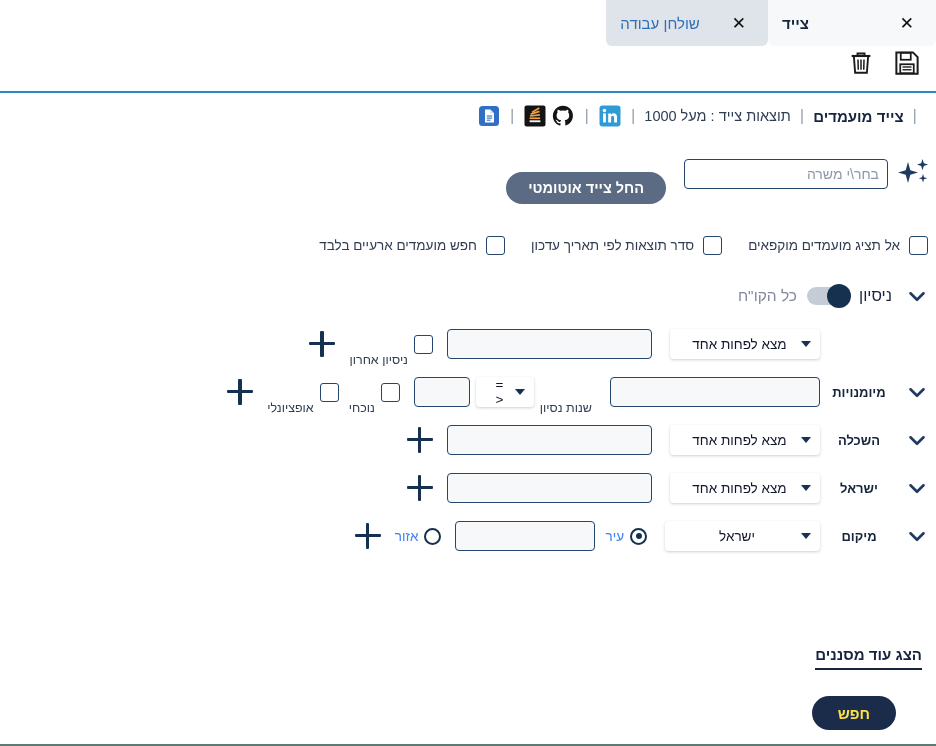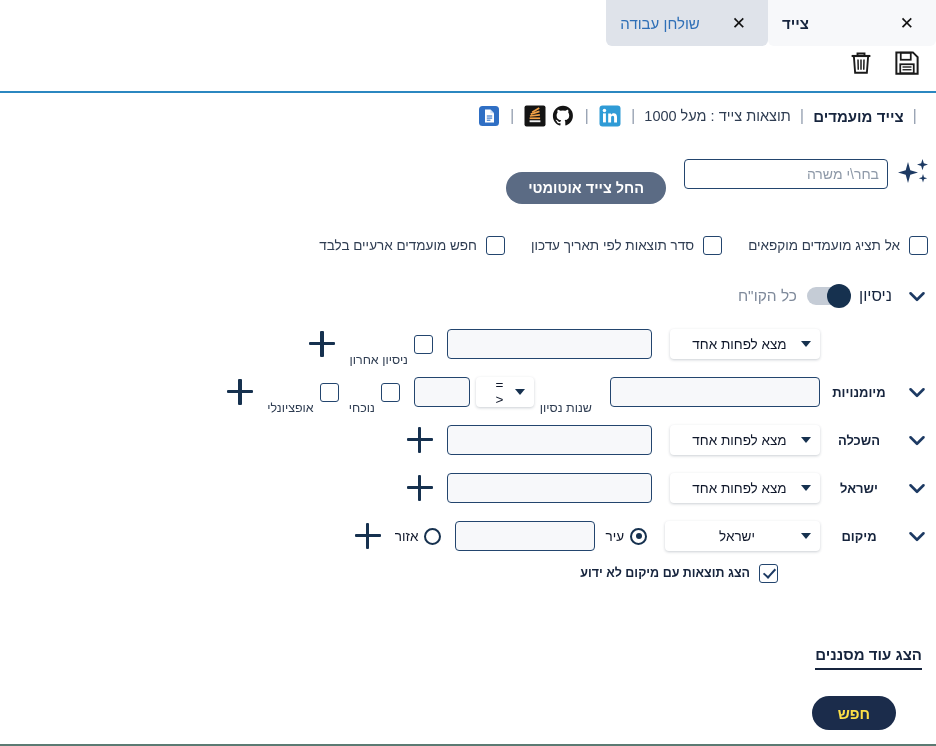--- a/index.html
+++ b/index.html
@@ -213,21 +213,21 @@
   .radio {
     width: 17px; height: 17px; border-radius: 50%;
     border: 2px solid #16314f; background: #fff;
     position: relative; cursor: pointer; flex: 0 0 auto;
   }
   .radio.on::after {
     content:""; position:absolute; left:3.5px; top:3.5px;
     width: 6px; height: 6px; border-radius: 50%;
     background: #16314f;
   }
-  .radio-lbl { font-size: 13.5px; color: #0f172a; }
+  .radio-lbl { font-size: 13.5px; color: #3b82f6; }
 
   
   .subrow {
     display: flex; align-items: center; justify-content: flex-start;
     padding-right: 158px; height: 26px; gap: 9px;
   }
   .subrow .cb-lbl { font-weight: bold; font-size: 12.5px; color: #16243d; }
 
   
   .morefilters {
@@ -454,22 +454,18 @@
     <span class="radio-lbl">עיר</span>
     <span class="gap10"></span>
     <input class="tfield tf-w140" type="text" style="">
     <span class="gap14"></span>
     <div class="radio"></div>
     <span class="gap6"></span>
     <span class="radio-lbl">אזור</span>
     <div class="plus"></div>
   </div>
 
-  <div class="subrow">
-    <div class="cbox checked"></div>
-    <span class="cb-lbl">הצג תוצאות עם מיקום לא ידוע</span>
-  </div>
 
 </div>
 
 <div class="morefilters">הצג עוד מסננים</div>
 <button class="search-btn">חפש</button>
 <div class="bottom-rule"></div>
 
 </body></html>

